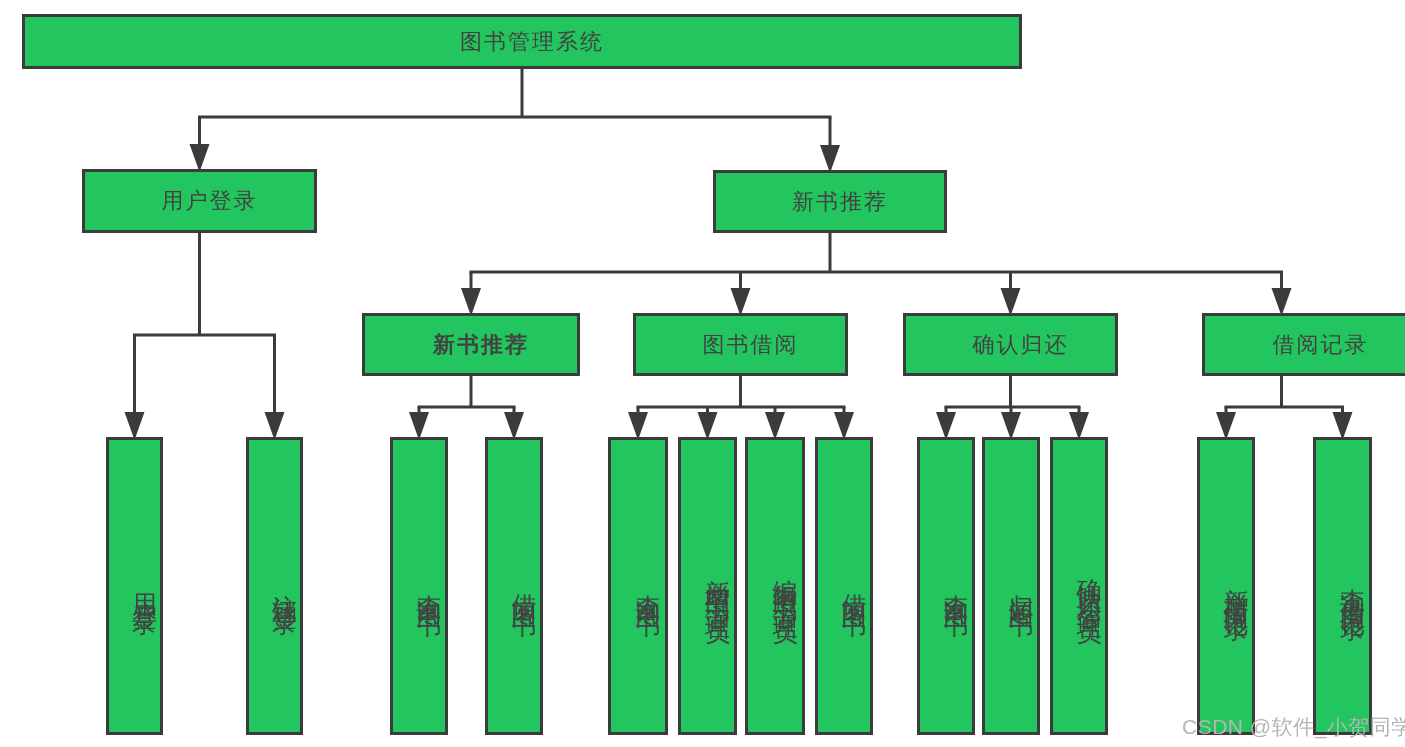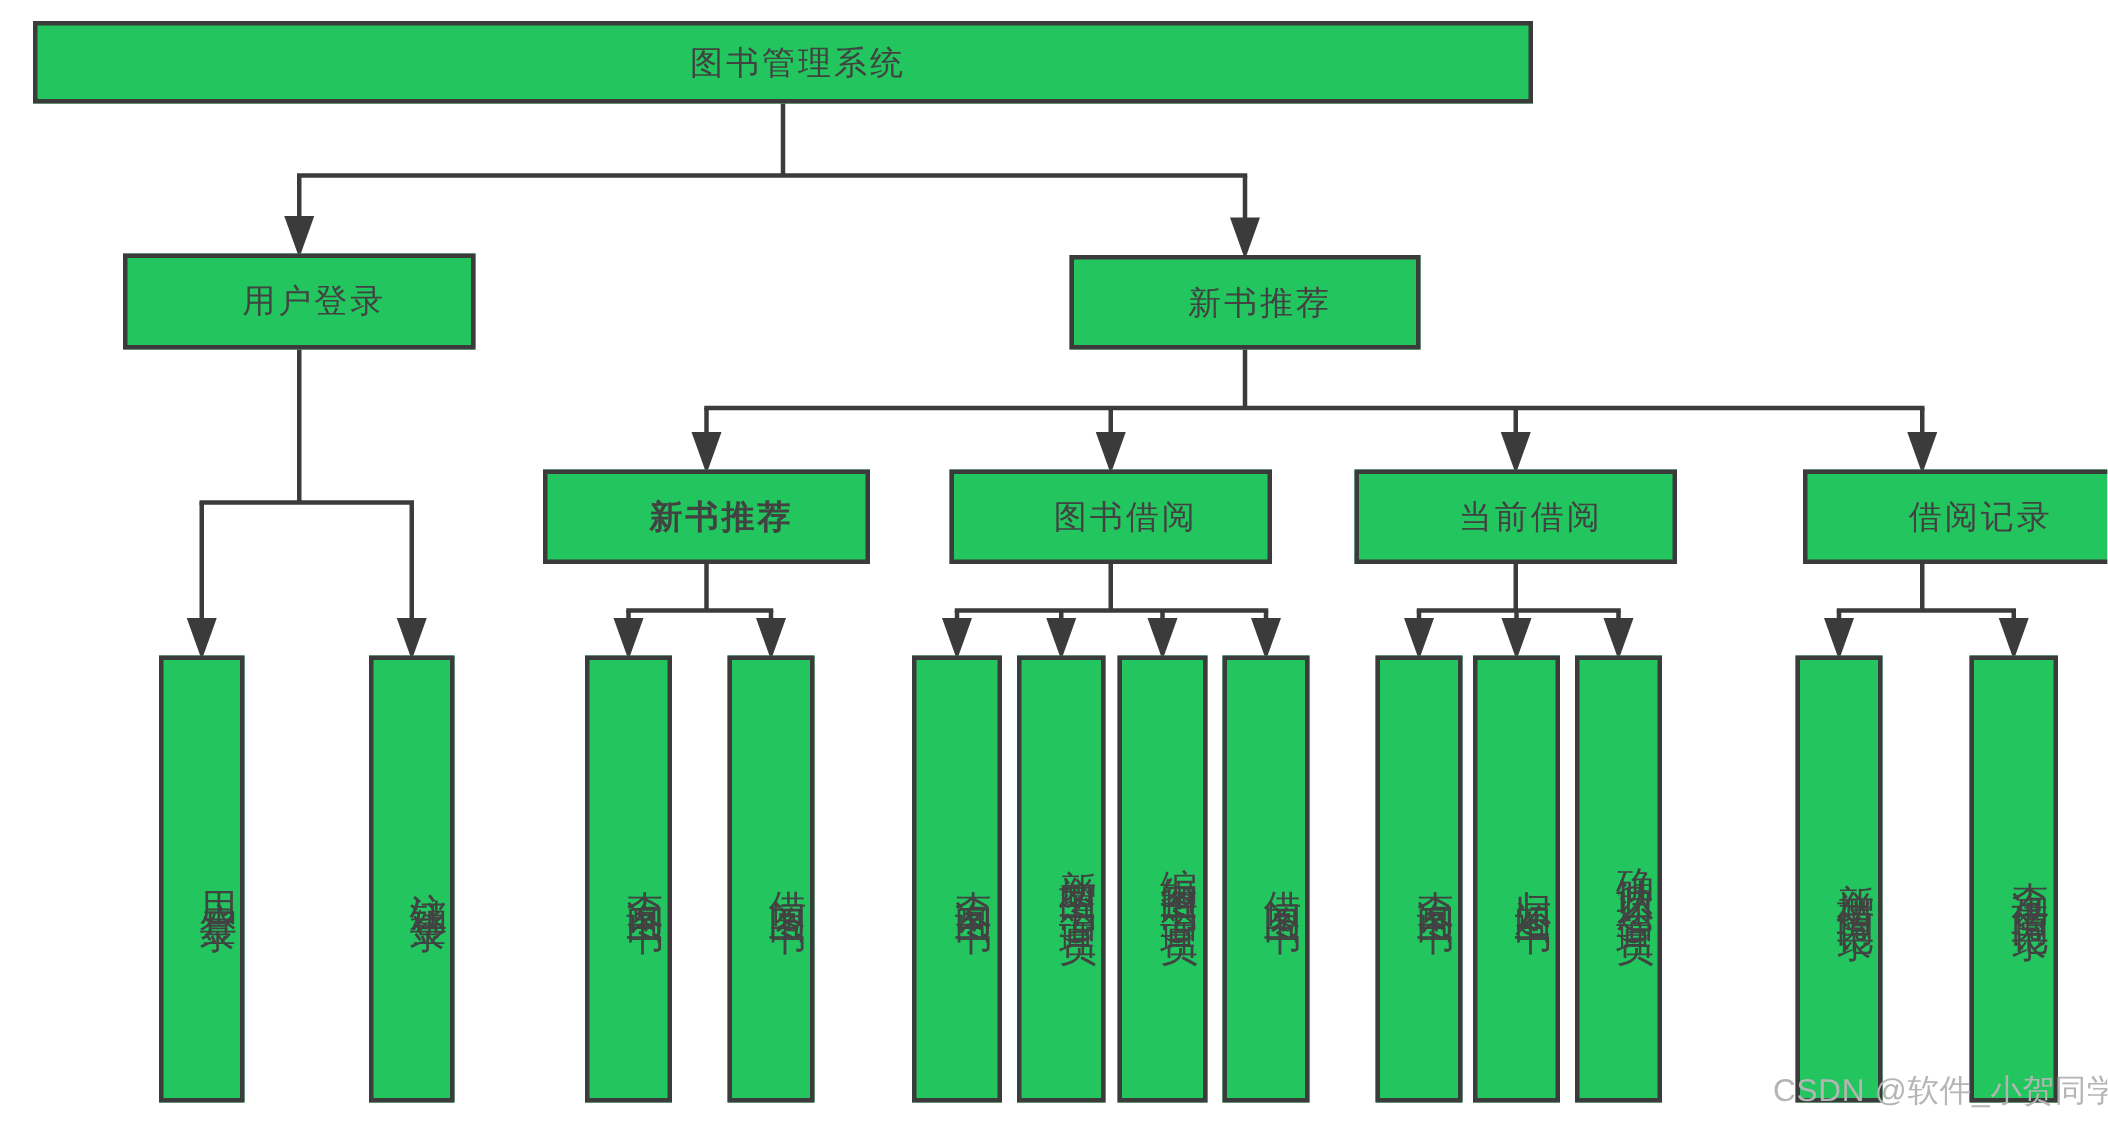--- a/index.html
+++ b/index.html
@@ -127,21 +127,21 @@
     <div class="node horizontal" style="left: 713px; top: 170px; width: 234px; height: 63px;">
       <span class="node-label">新书推荐</span>
     </div>
     <div class="node horizontal" style="left: 362px; top: 313px; width: 218px; height: 63px; font-weight: bold;">
       <span class="node-label">新书推荐</span>
     </div>
     <div class="node horizontal" style="left: 633px; top: 313px; width: 215px; height: 63px; text-align: right;">
       <span class="node-label">图书借阅</span>
     </div>
     <div class="node horizontal" style="left: 903px; top: 313px; width: 215px; height: 63px;">
-      <span class="node-label">当前借阅</span>
+      <span class="node-label">确认归还</span>
     </div>
     <div class="node horizontal" style="left: 1173px; top: 313px; width: 217px; height: 63px; margin-left: 29px;">
       <span class="node-label">借阅记录</span>
     </div>
     <div class="node vertical" style="left: 106px; top: 437px; width: 57px; height: 298px;">
       <span class="node-label">用户登录</span>
     </div>
     <div class="node vertical" style="left: 246px; top: 437px; width: 57px; height: 298px;">
       <span class="node-label">注销登录</span>
     </div>

